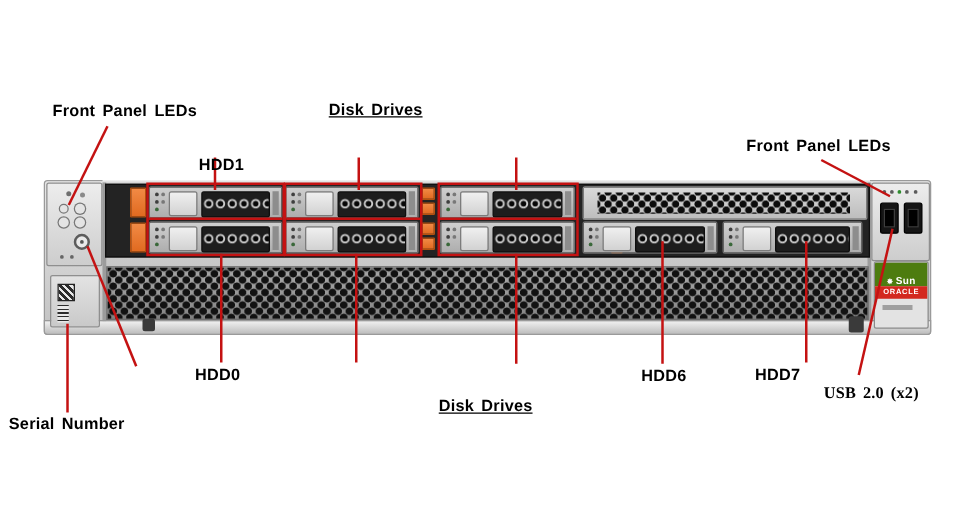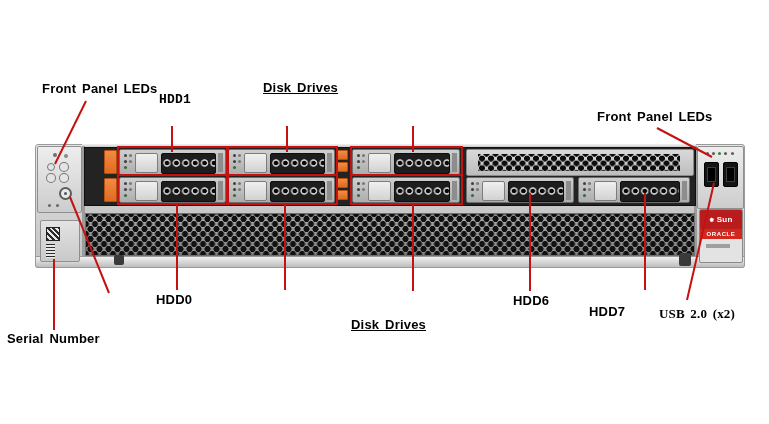--- a/index.html
+++ b/index.html
@@ -109,22 +109,22 @@
        box-shadow:6px 0 0 #5c5c5c,12px 0 0 #2e8b2e,18px 0 0 #5c5c5c,25px 0 0 #5c5c5c;}
   .usb{position:absolute;top:15px;width:15px;height:25px;background:#151515;
        border:1px solid #000;border-radius:2px;box-sizing:border-box;}
   .usb::after{content:"";position:absolute;left:2px;top:4px;width:7px;height:13px;
        background:#000;border:1px solid #3d3d3d;}
 
   
   .badge{position:absolute;left:699px;top:209px;width:44px;height:54px;
        border:1px solid #8a8a8a;border-radius:2px;box-sizing:border-box;
        background:#e3e3e3;z-index:21;overflow:hidden;}
-  .badge-top{height:19px;background:#b91c1c;color:#fff;font-size:8px;font-weight:bold;
-       display:flex;align-items:center;justify-content:center;letter-spacing:.3px;}
+  .badge-top{height:19px;background:#4d7c0f;color:#fff;font-size:8px;font-weight:bold;
+       display:flex;align-items:flex-end;justify-content:center;letter-spacing:.3px;}
   .badge-top::before{content:"\2738";font-size:6px;margin-right:2px;color:#fff;}
   .badge-bar{height:10px;background:#d3281e;color:#fff;font-size:6px;font-weight:bold;
        display:flex;align-items:center;justify-content:center;letter-spacing:.6px;}
   .badge-model{position:absolute;left:6px;top:34px;width:24px;height:4px;background:#9f9f9f;}
 </style>
 </head>
 <body>
 
 <div class="canvas">
 
@@ -252,23 +252,23 @@
     <line class="cl" x1="285" y1="203" x2="285" y2="290"></line>
     <line class="cl" x1="413" y1="203" x2="413" y2="291"></line>
     <line class="cl" x1="530" y1="193" x2="530" y2="291"></line>
     <line class="cl" x1="645" y1="193" x2="645" y2="290"></line>
     <line class="cl" x1="70" y1="197" x2="109" y2="293"></line>
     <line class="cl" x1="54" y1="259" x2="54" y2="330"></line>
   </svg>
 
   <div class="lbl" style="left:42px;top:81px;">Front Panel LEDs</div>
   <div class="lbl u" style="left:263px;top:80px;">Disk Drives</div>
-  <div class="lbl" style="left:159px;top:92px;font-family:Liberation Mono, monospace;">HDD1</div>
+  <div class="lbl" style="left:159px;top:124px;">HDD1</div>
   <div class="lbl" style="left:597px;top:109px;">Front Panel LEDs</div>
 
   <div class="lbl" style="left:156px;top:292px;">HDD0</div>
   <div class="lbl" style="left:513px;top:293px;">HDD6</div>
-  <div class="lbl" style="left:589px;top:292px;margin-top:12px;">HDD7</div>
+  <div class="lbl" style="left:604px;top:292px;">HDD7</div>
   <div class="lbl" style="left:659px;top:306px;font-family:Liberation Serif, serif;">USB 2.0 (x2)</div>
   <div class="lbl u" style="left:351px;top:317px;">Disk Drives</div>
   <div class="lbl" style="left:7px;top:331px;">Serial Number</div>
 
 </div>
 
 </body></html>

